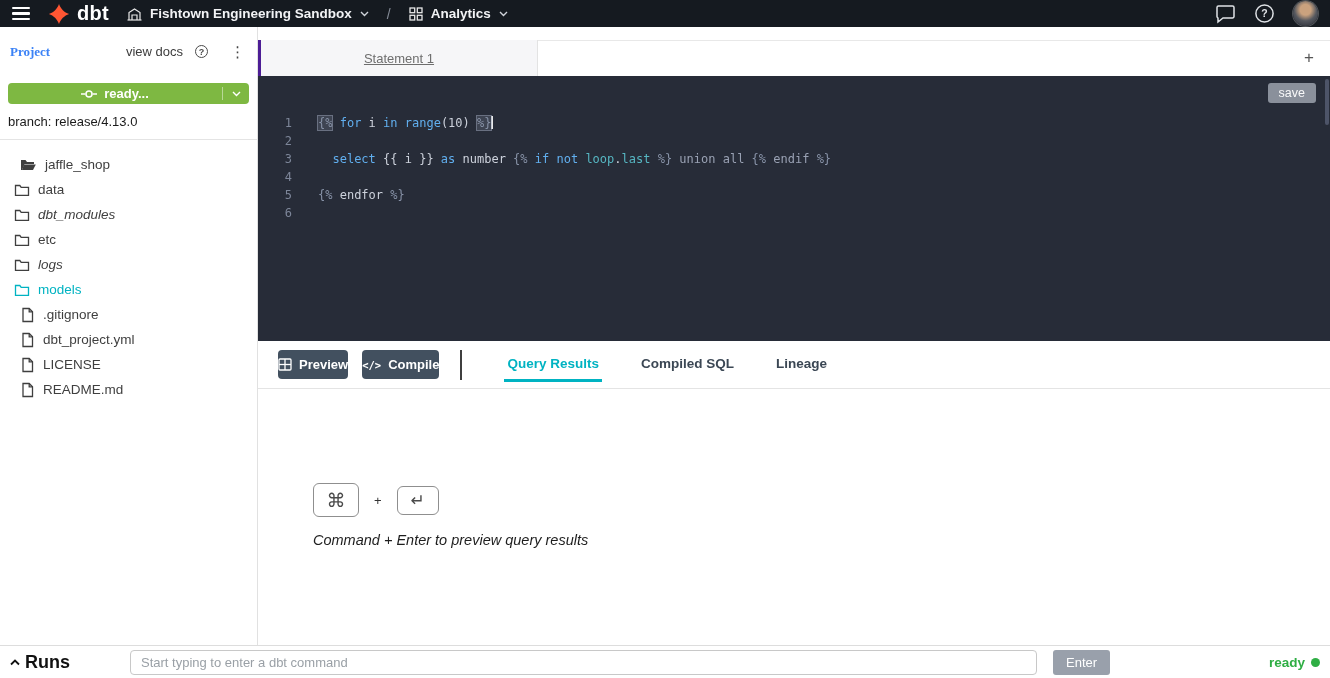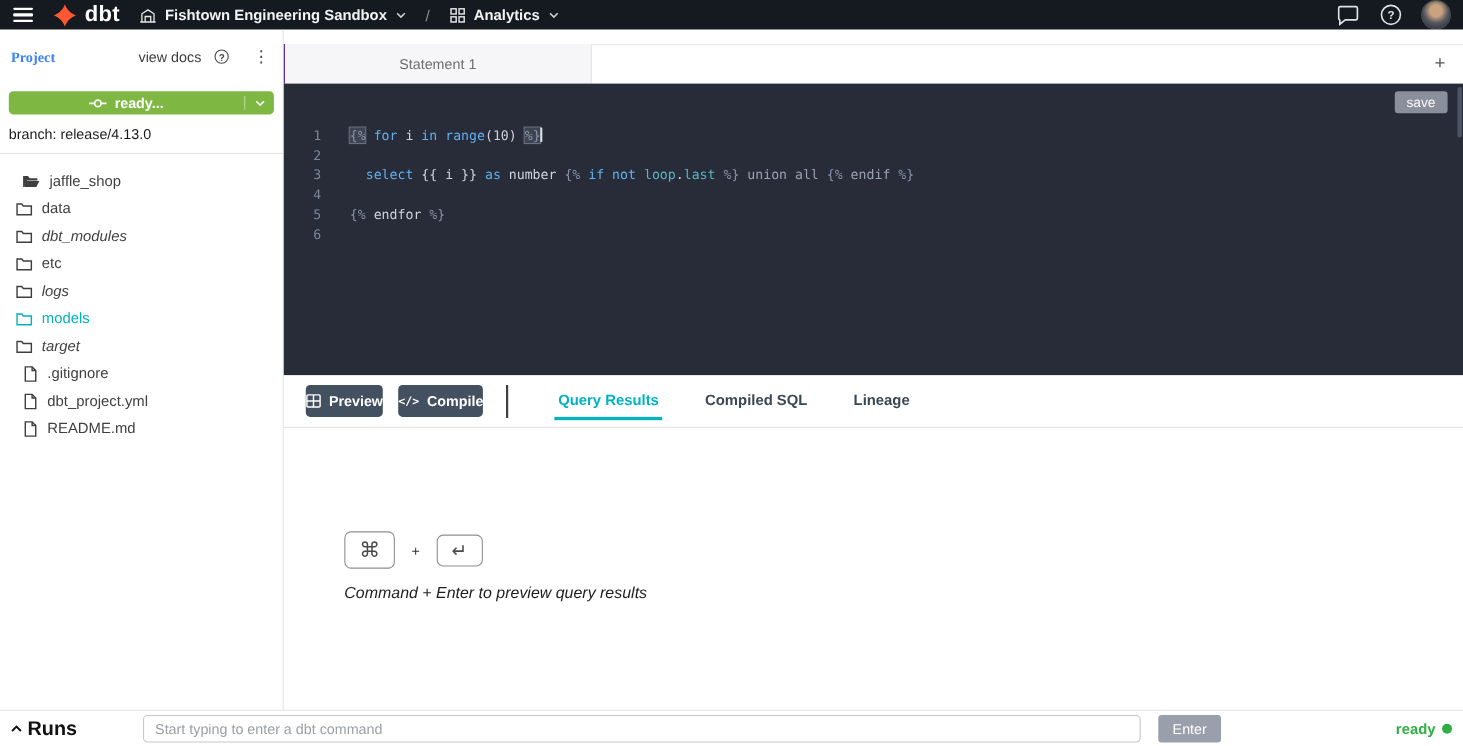--- a/index.html
+++ b/index.html
@@ -62,23 +62,23 @@
   .tree-row.active { color:var(--accent-teal,#00b3c2); }
   .tree-icon { display:flex; align-items:center; }
 
   
   .editor-col { flex:1; min-width:0; display:flex; flex-direction:column; }
 
   .tabbar { height:49px; position:relative; background:#fff; }
   .tabbar::before { content:""; position:absolute; top:13px; left:0; right:0; border-top:1px solid #e8e8e8; }
   .editor-tab {
     position:absolute; top:13px; bottom:0; left:0; width:280px;
-    background:#f6f6f8; border-left:1px solid #4c1d95; border-right:1px solid #e3e3e3;
+    background:#f6f6f8; border-left:3px solid #4c1d95; border-right:1px solid #e3e3e3;
     display:flex; align-items:center; justify-content:center;
-    font-size:13px; color:#6e6e6e; cursor:pointer;
+    font-size:13px; color:#6e6e6e; cursor:pointer;text-decoration:underline;
   }
   .new-tab {
     position:absolute; top:13px; bottom:0; right:8px; width:26px;
     display:flex; align-items:center; justify-content:center;
     font-size:17px; color:#555; cursor:pointer;
   }
 
   .editor { height:265px; position:relative; background:var(--editor-bg,#272c38); }
   .save-btn {
     position:absolute; top:7px; right:14px; z-index:2;
@@ -271,45 +271,46 @@
           <span class="tree-label">logs</span>
         </div>
         <div class="tree-row d1 active">
           <span class="tree-icon">
             <svg width="16" height="16" viewBox="0 0 16 16">
               <path d="M1.5 3.5h4.3l1.4 1.8h7.3v8H1.5z" fill="none" stroke="currentColor" stroke-width="1.3"></path>
             </svg>
           </span>
           <span class="tree-label">models</span>
         </div>
-        <div class="tree-row d1 italic">
-          <span class="tree-icon">
-            <svg width="16" height="16" viewBox="0 0 16 16">
-              <path d="M1.5 3.5h4.3l1.4 1.8h7.3v8H1.5z" fill="none" stroke="currentColor" stroke-width="1.3"></path>
-            </svg>
-          </span>
-          <span class="tree-label">target</span>
-        </div>
         <div class="tree-row d0">
           <span class="tree-icon">
             <svg width="15" height="16" viewBox="0 0 15 16">
               <path d="M3 1.5h6.2l3.3 3.3v9.7H3z" fill="none" stroke="currentColor" stroke-width="1.3"></path>
               <path d="M9.2 1.5v3.3h3.3" fill="none" stroke="currentColor" stroke-width="1.3"></path>
             </svg>
           </span>
           <span class="tree-label">.gitignore</span>
         </div>
         <div class="tree-row d0">
           <span class="tree-icon">
             <svg width="15" height="16" viewBox="0 0 15 16">
               <path d="M3 1.5h6.2l3.3 3.3v9.7H3z" fill="none" stroke="currentColor" stroke-width="1.3"></path>
               <path d="M9.2 1.5v3.3h3.3" fill="none" stroke="currentColor" stroke-width="1.3"></path>
             </svg>
           </span>
           <span class="tree-label">dbt_project.yml</span>
+        </div>
+        <div class="tree-row d0">
+          <span class="tree-icon">
+            <svg width="15" height="16" viewBox="0 0 15 16">
+              <path d="M3 1.5h6.2l3.3 3.3v9.7H3z" fill="none" stroke="currentColor" stroke-width="1.3"></path>
+              <path d="M9.2 1.5v3.3h3.3" fill="none" stroke="currentColor" stroke-width="1.3"></path>
+            </svg>
+          </span>
+          <span class="tree-label">LICENSE</span>
         </div>
         <div class="tree-row d0">
           <span class="tree-icon">
             <svg width="15" height="16" viewBox="0 0 15 16">
               <path d="M3 1.5h6.2l3.3 3.3v9.7H3z" fill="none" stroke="currentColor" stroke-width="1.3"></path>
               <path d="M9.2 1.5v3.3h3.3" fill="none" stroke="currentColor" stroke-width="1.3"></path>
             </svg>
           </span>
           <span class="tree-label">README.md</span>
         </div>

